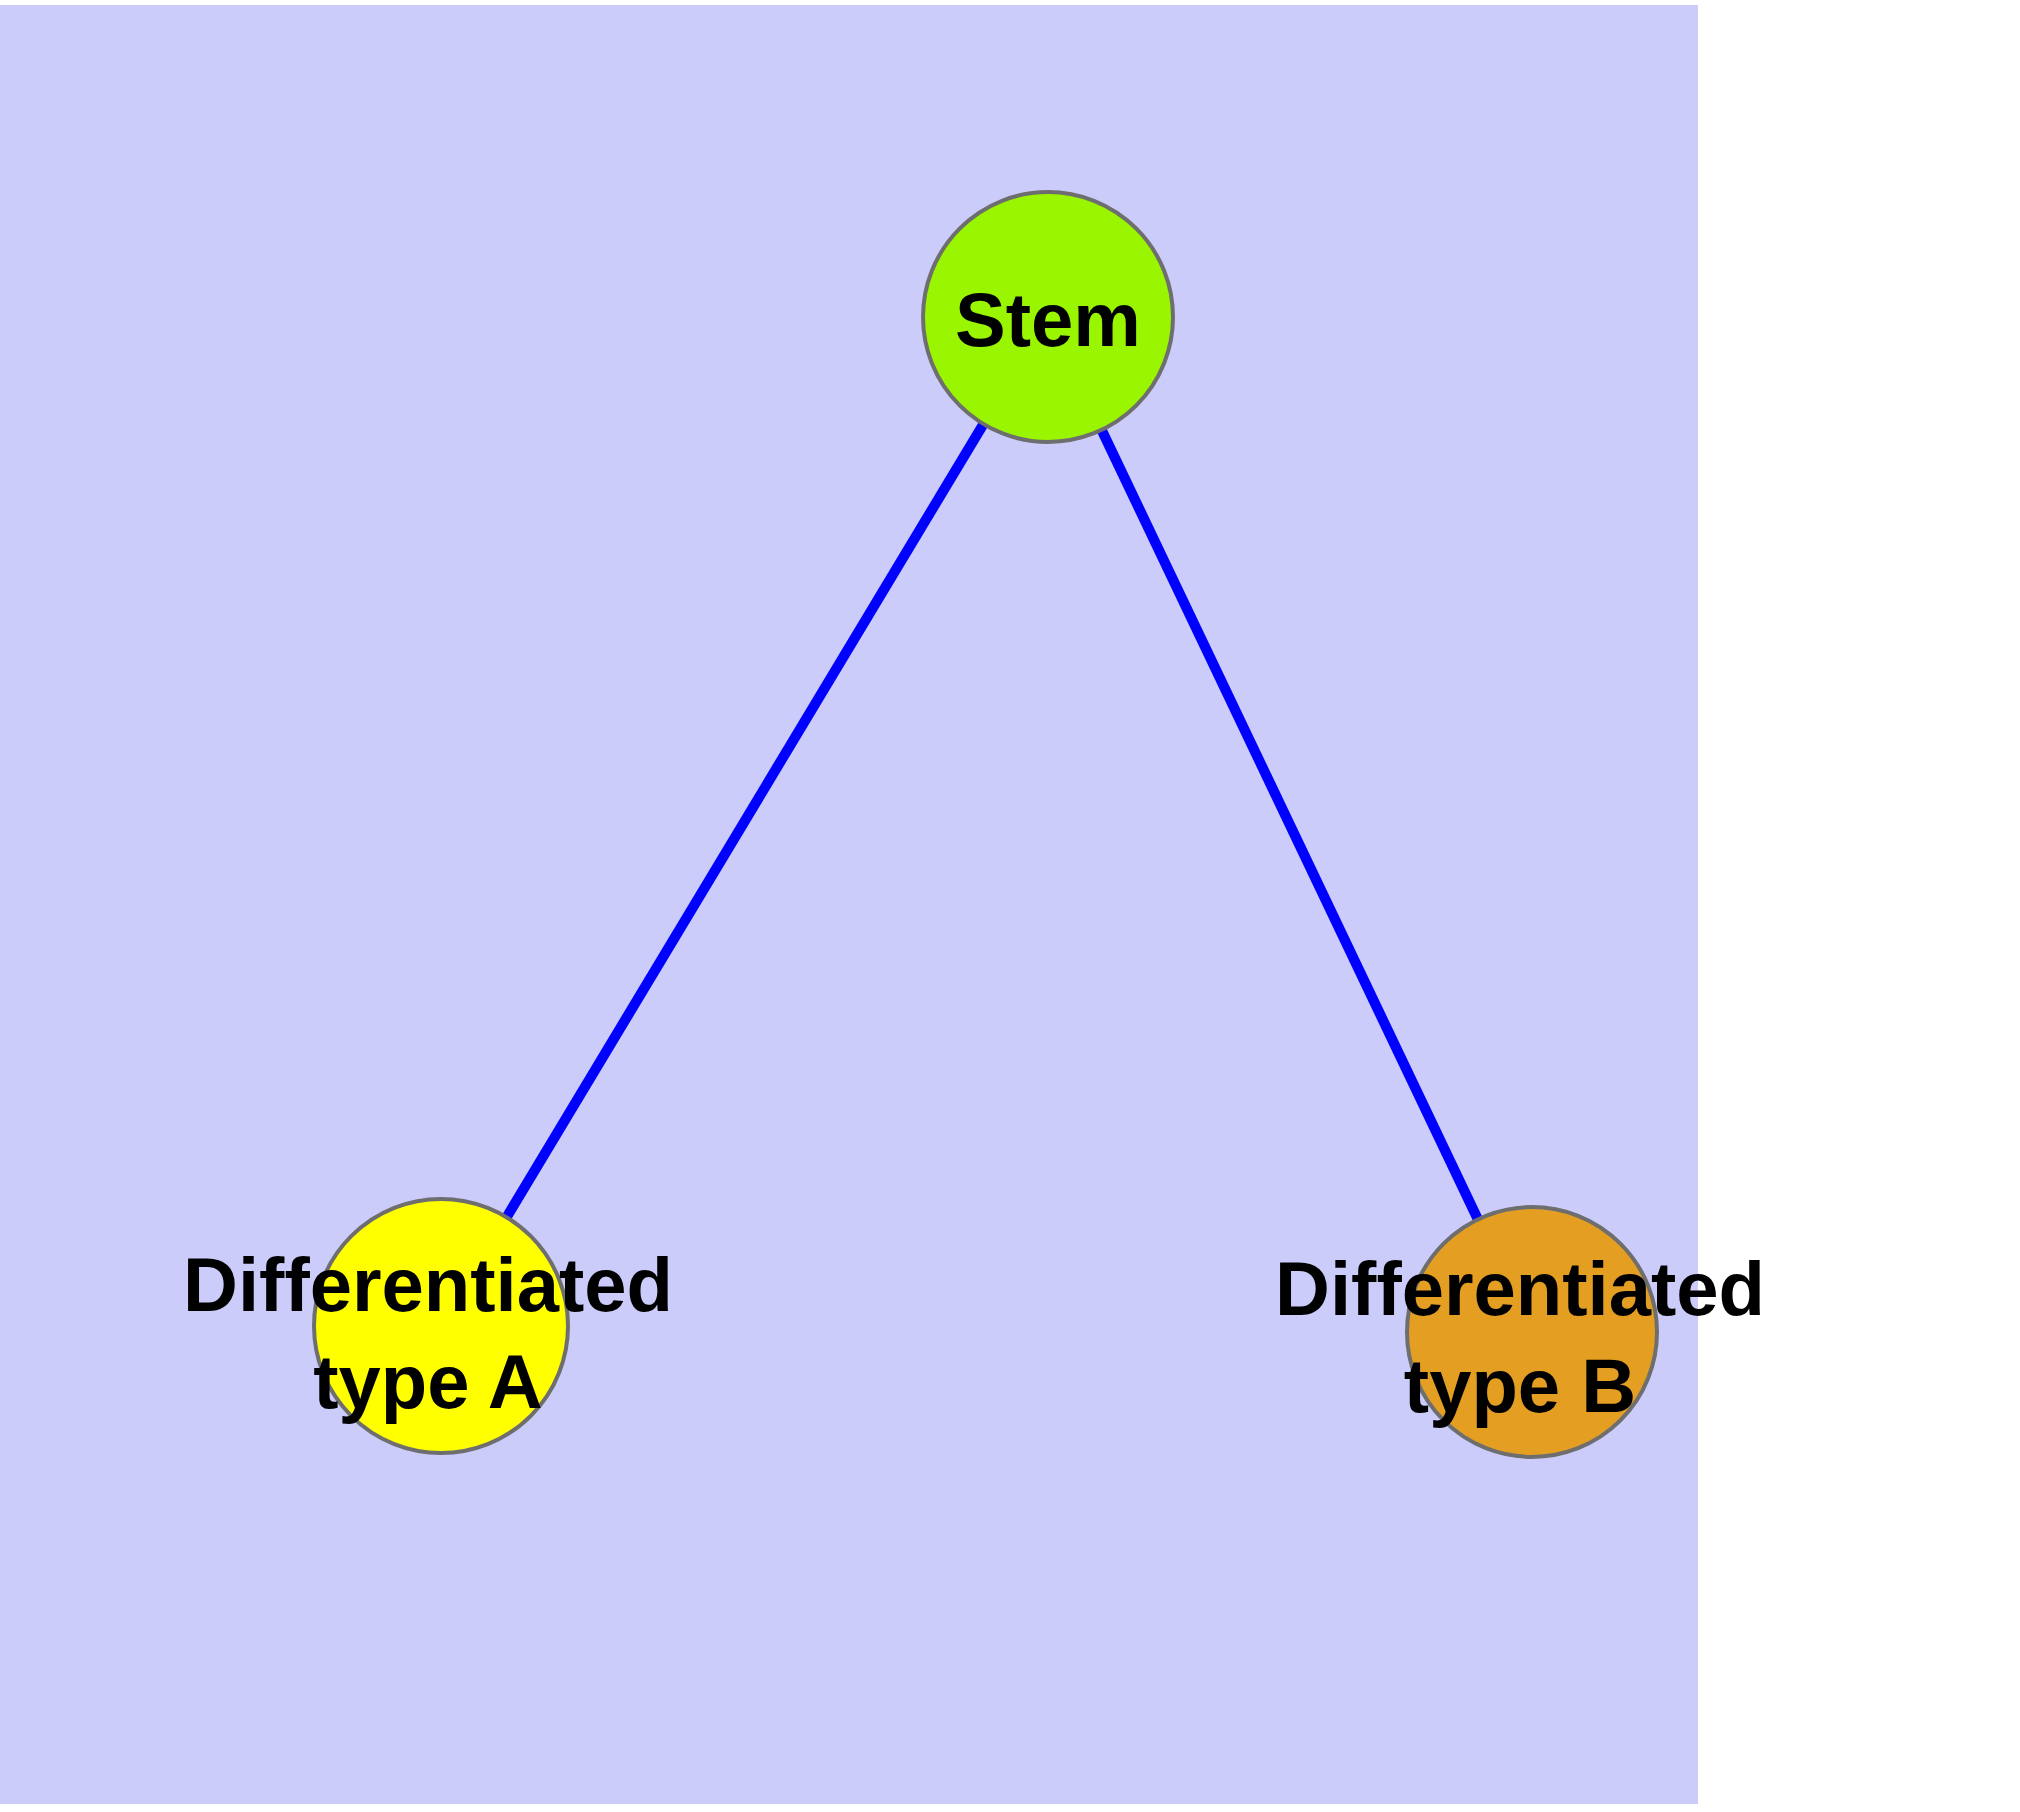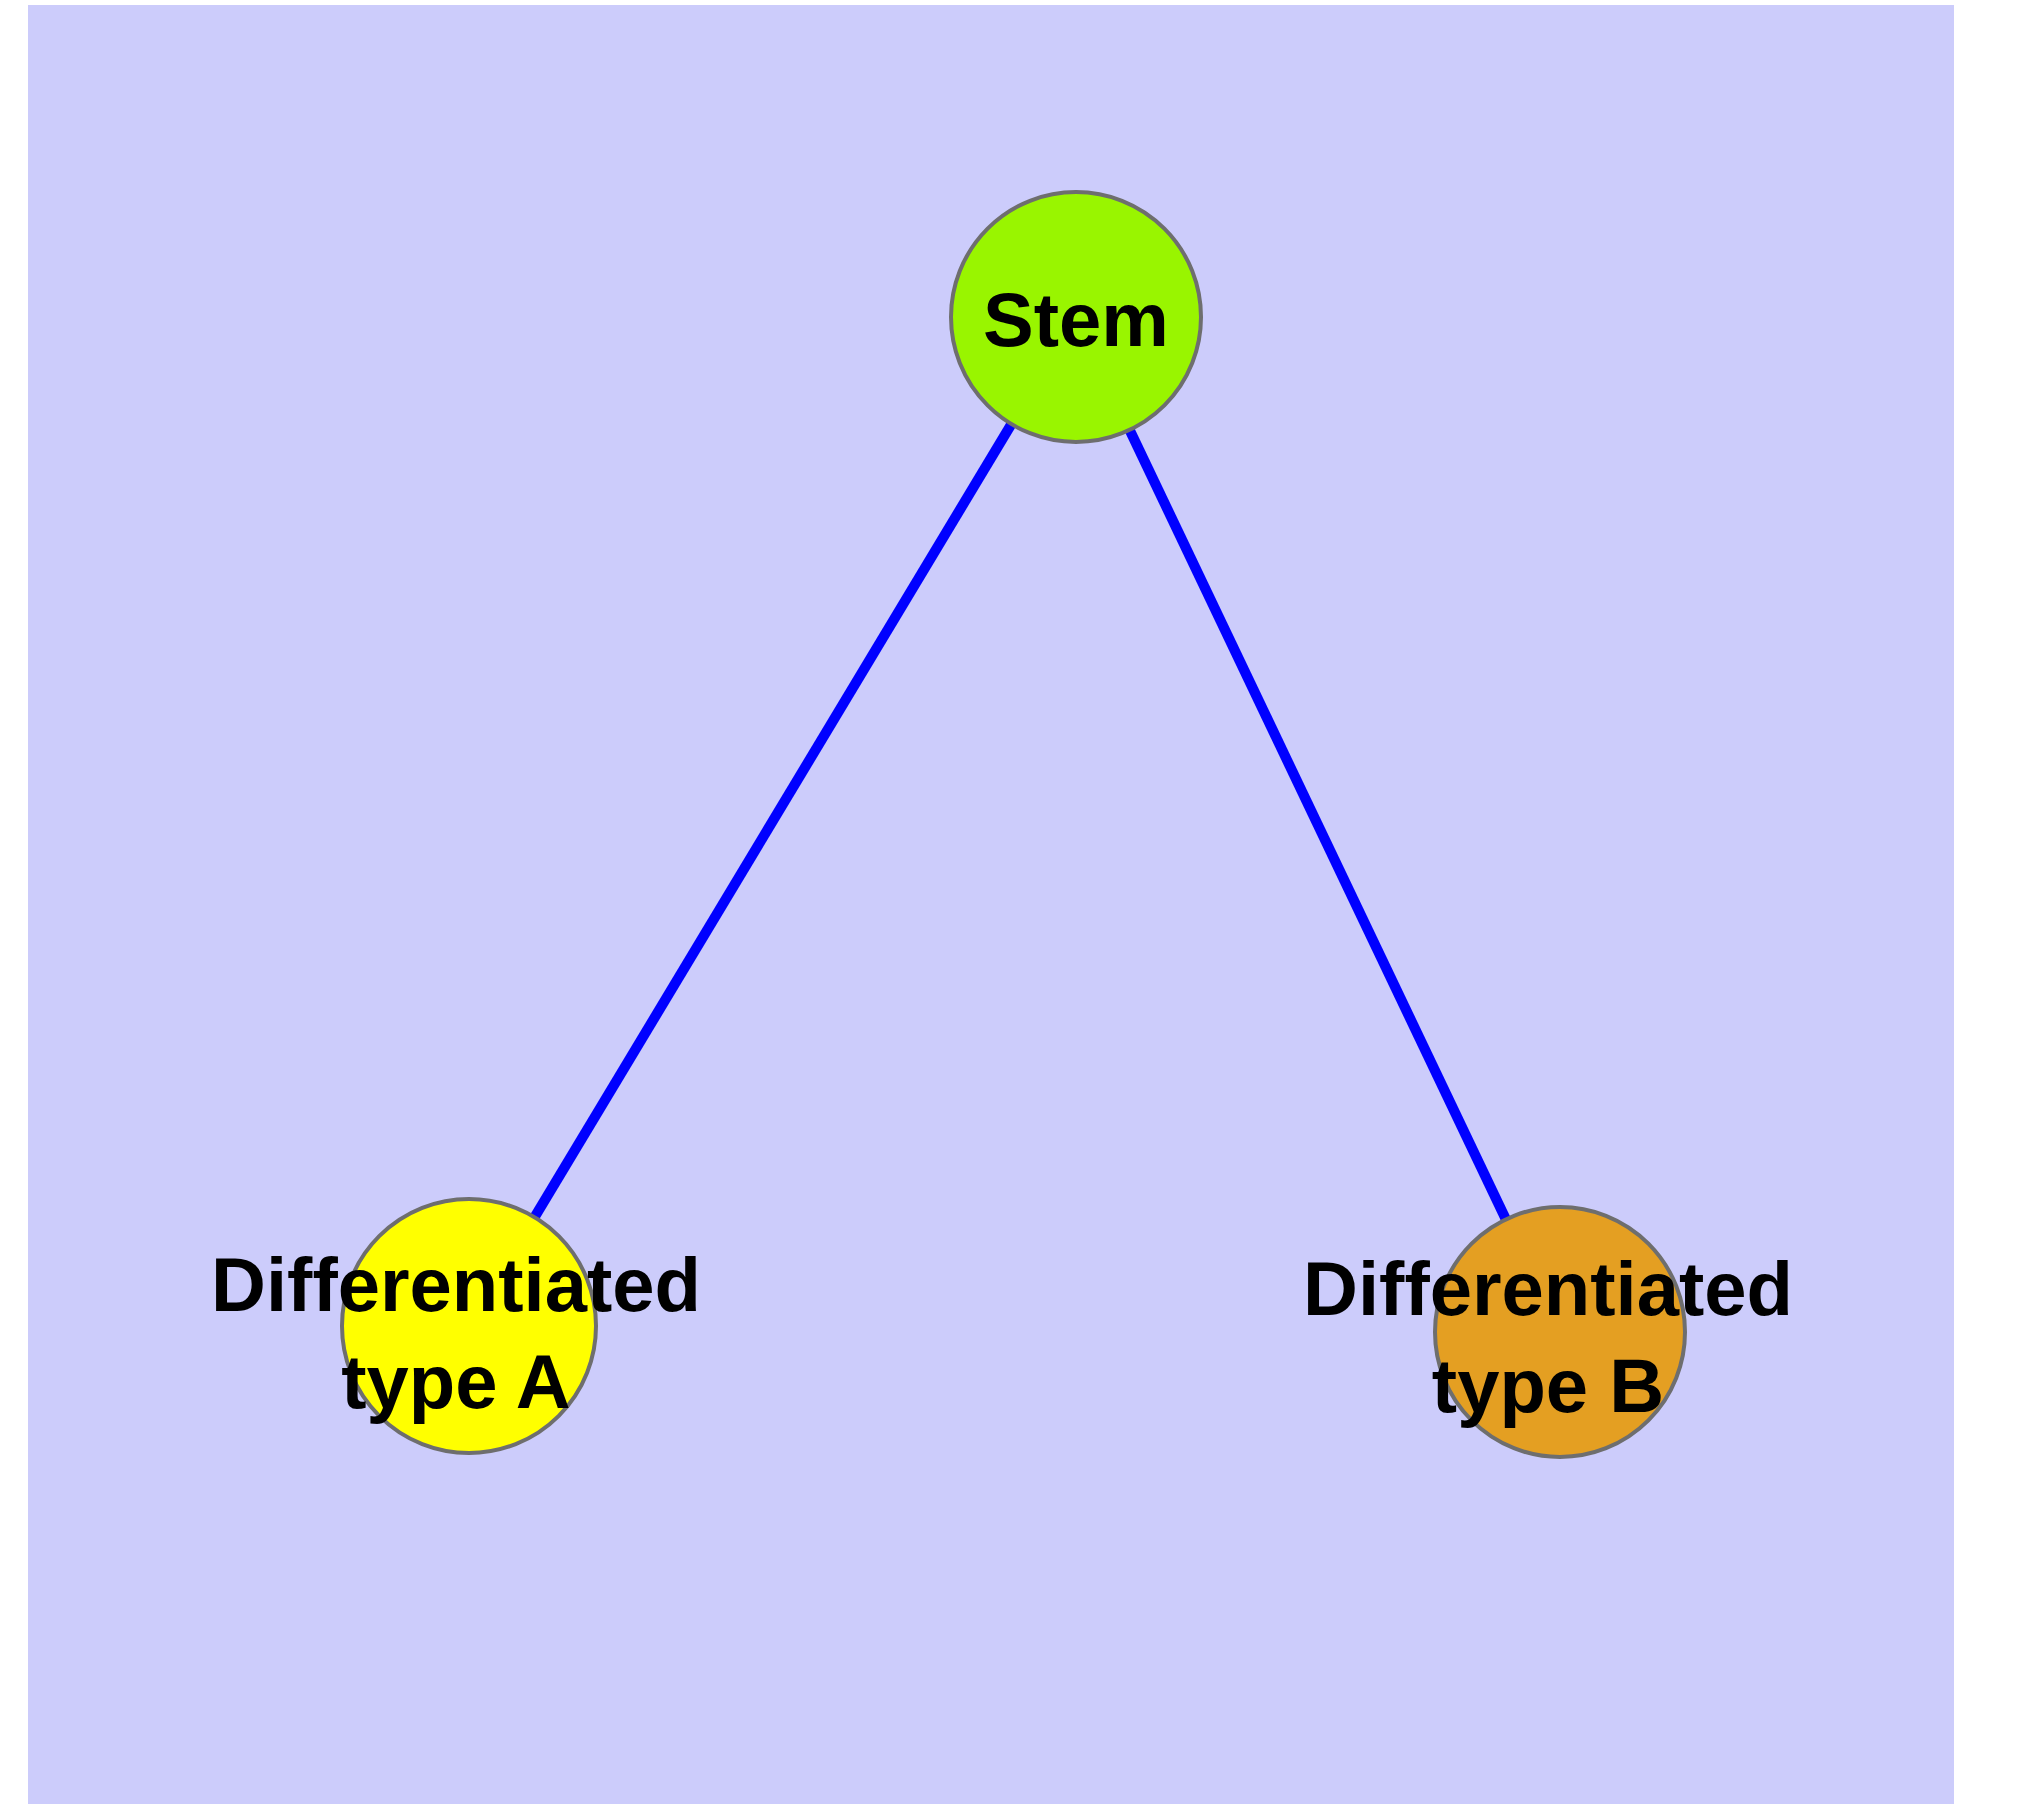--- a/index.html
+++ b/index.html
@@ -6,23 +6,22 @@
     margin: 0;
     padding: 0;
     width: 2021px;
     height: 1812px;
     background: #ffffff;
     overflow: hidden;
     font-family: "Liberation Sans", sans-serif;
   }
   .stage {
     position: relative;
-    width: 1926px;
+    width: 1698px;
     height: 1812px;
-    margin-left: 28px;
   }
   .canvas {
     position: absolute;
     left: 0;
     right: 0;
     top: 5.1px;
     bottom: 7.6px;
     z-index: 0;
   }
   svg.edge-layer {

